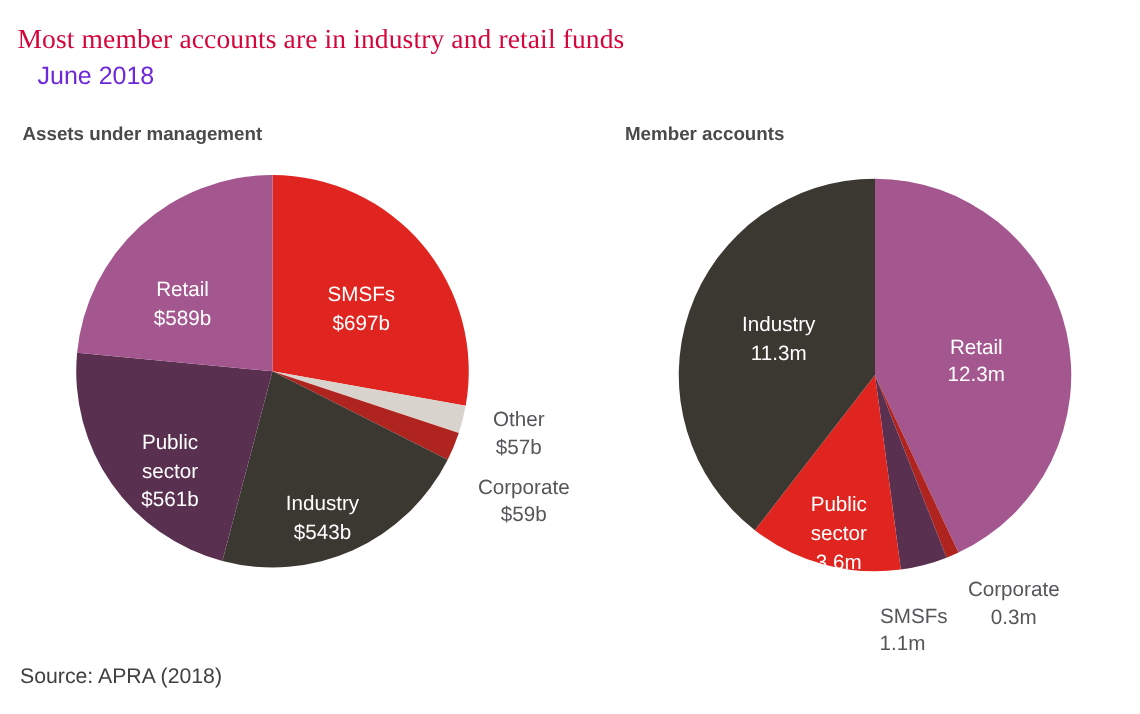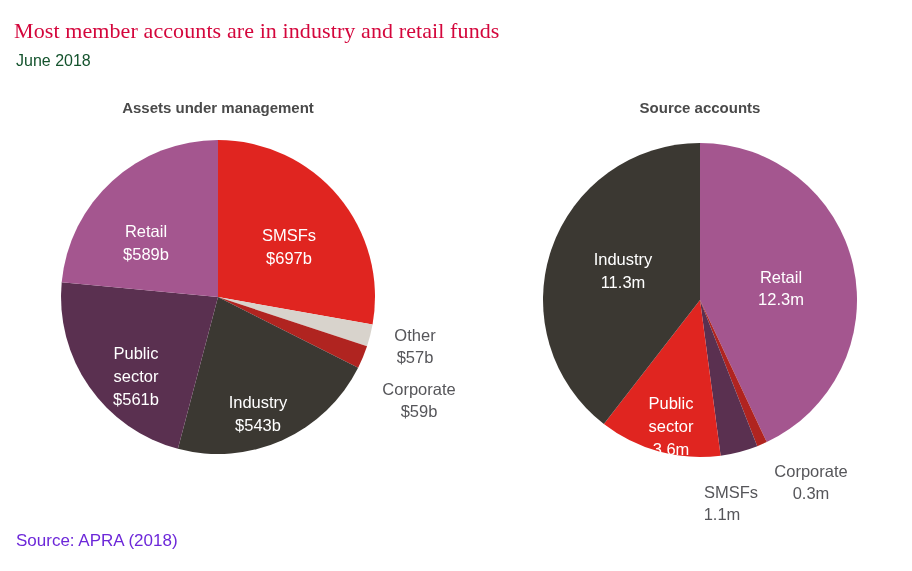--- a/index.html
+++ b/index.html
@@ -9,48 +9,48 @@
     position:relative;overflow:hidden;
   }
   .title{
     position:absolute;left:14px;top:14px;
     font-family:"Liberation Serif", serif;
     font-size:22px;line-height:34px;
     color:#d4063c;font-weight:400;letter-spacing:0.1px;
     white-space:nowrap;
   }
   .subtitle{
-    position:absolute;left:16px;top:50px;
-    font-size:16px;line-height:22px;color:#14532d;font-weight:400;
+    position:absolute;left:30px;top:50px;
+    font-size:20px;line-height:22px;color:#6d28d9;font-weight:400;
   }
   .panel-title{
     position:absolute;font-size:15px;font-weight:bold;color:#4a4a4a;
-    text-align:center;white-space:nowrap;
+    white-space:nowrap;
   }
   #panel-title-left{left:18px;top:99px;width:400px;}
   #panel-title-right{left:500px;top:99px;width:400px;}
   .source{
     position:absolute;left:16px;top:531px;
-    font-size:17px;color:#6d28d9;font-weight:400;
+    font-size:17px;color:#404040;font-weight:400;
   }
   svg{position:absolute;left:0;top:0;}
   .slice-label{
     font-family:"Liberation Sans", sans-serif;
     font-size:16.5px;fill:#ffffff;text-anchor:middle;
   }
   .slice-label.outside{fill:#56565a;}
 </style>
 </head>
 <body>
 
 <div class="title">Most member accounts are in industry and retail funds</div>
 <div class="subtitle">June 2018</div>
 
 <div class="panel-title" id="panel-title-left">Assets under management</div>
-<div class="panel-title" id="panel-title-right">Source accounts</div>
+<div class="panel-title" id="panel-title-right">Member accounts</div>
 
 <svg width="912" height="571">
 
   <g>
 
     <path fill="#e02520" d="M 218 297 L 218.00 140.00 A 157 157 0 0 1 372.55 324.61 Z"></path>
 
     <path fill="#d8d3cc" d="M 218 297 L 372.55 324.61 A 157 157 0 0 1 367.05 346.34 Z"></path>
 
     <path fill="#b02420" d="M 218 297 L 367.05 346.34 A 157 157 0 0 1 358.15 367.77 Z"></path>

